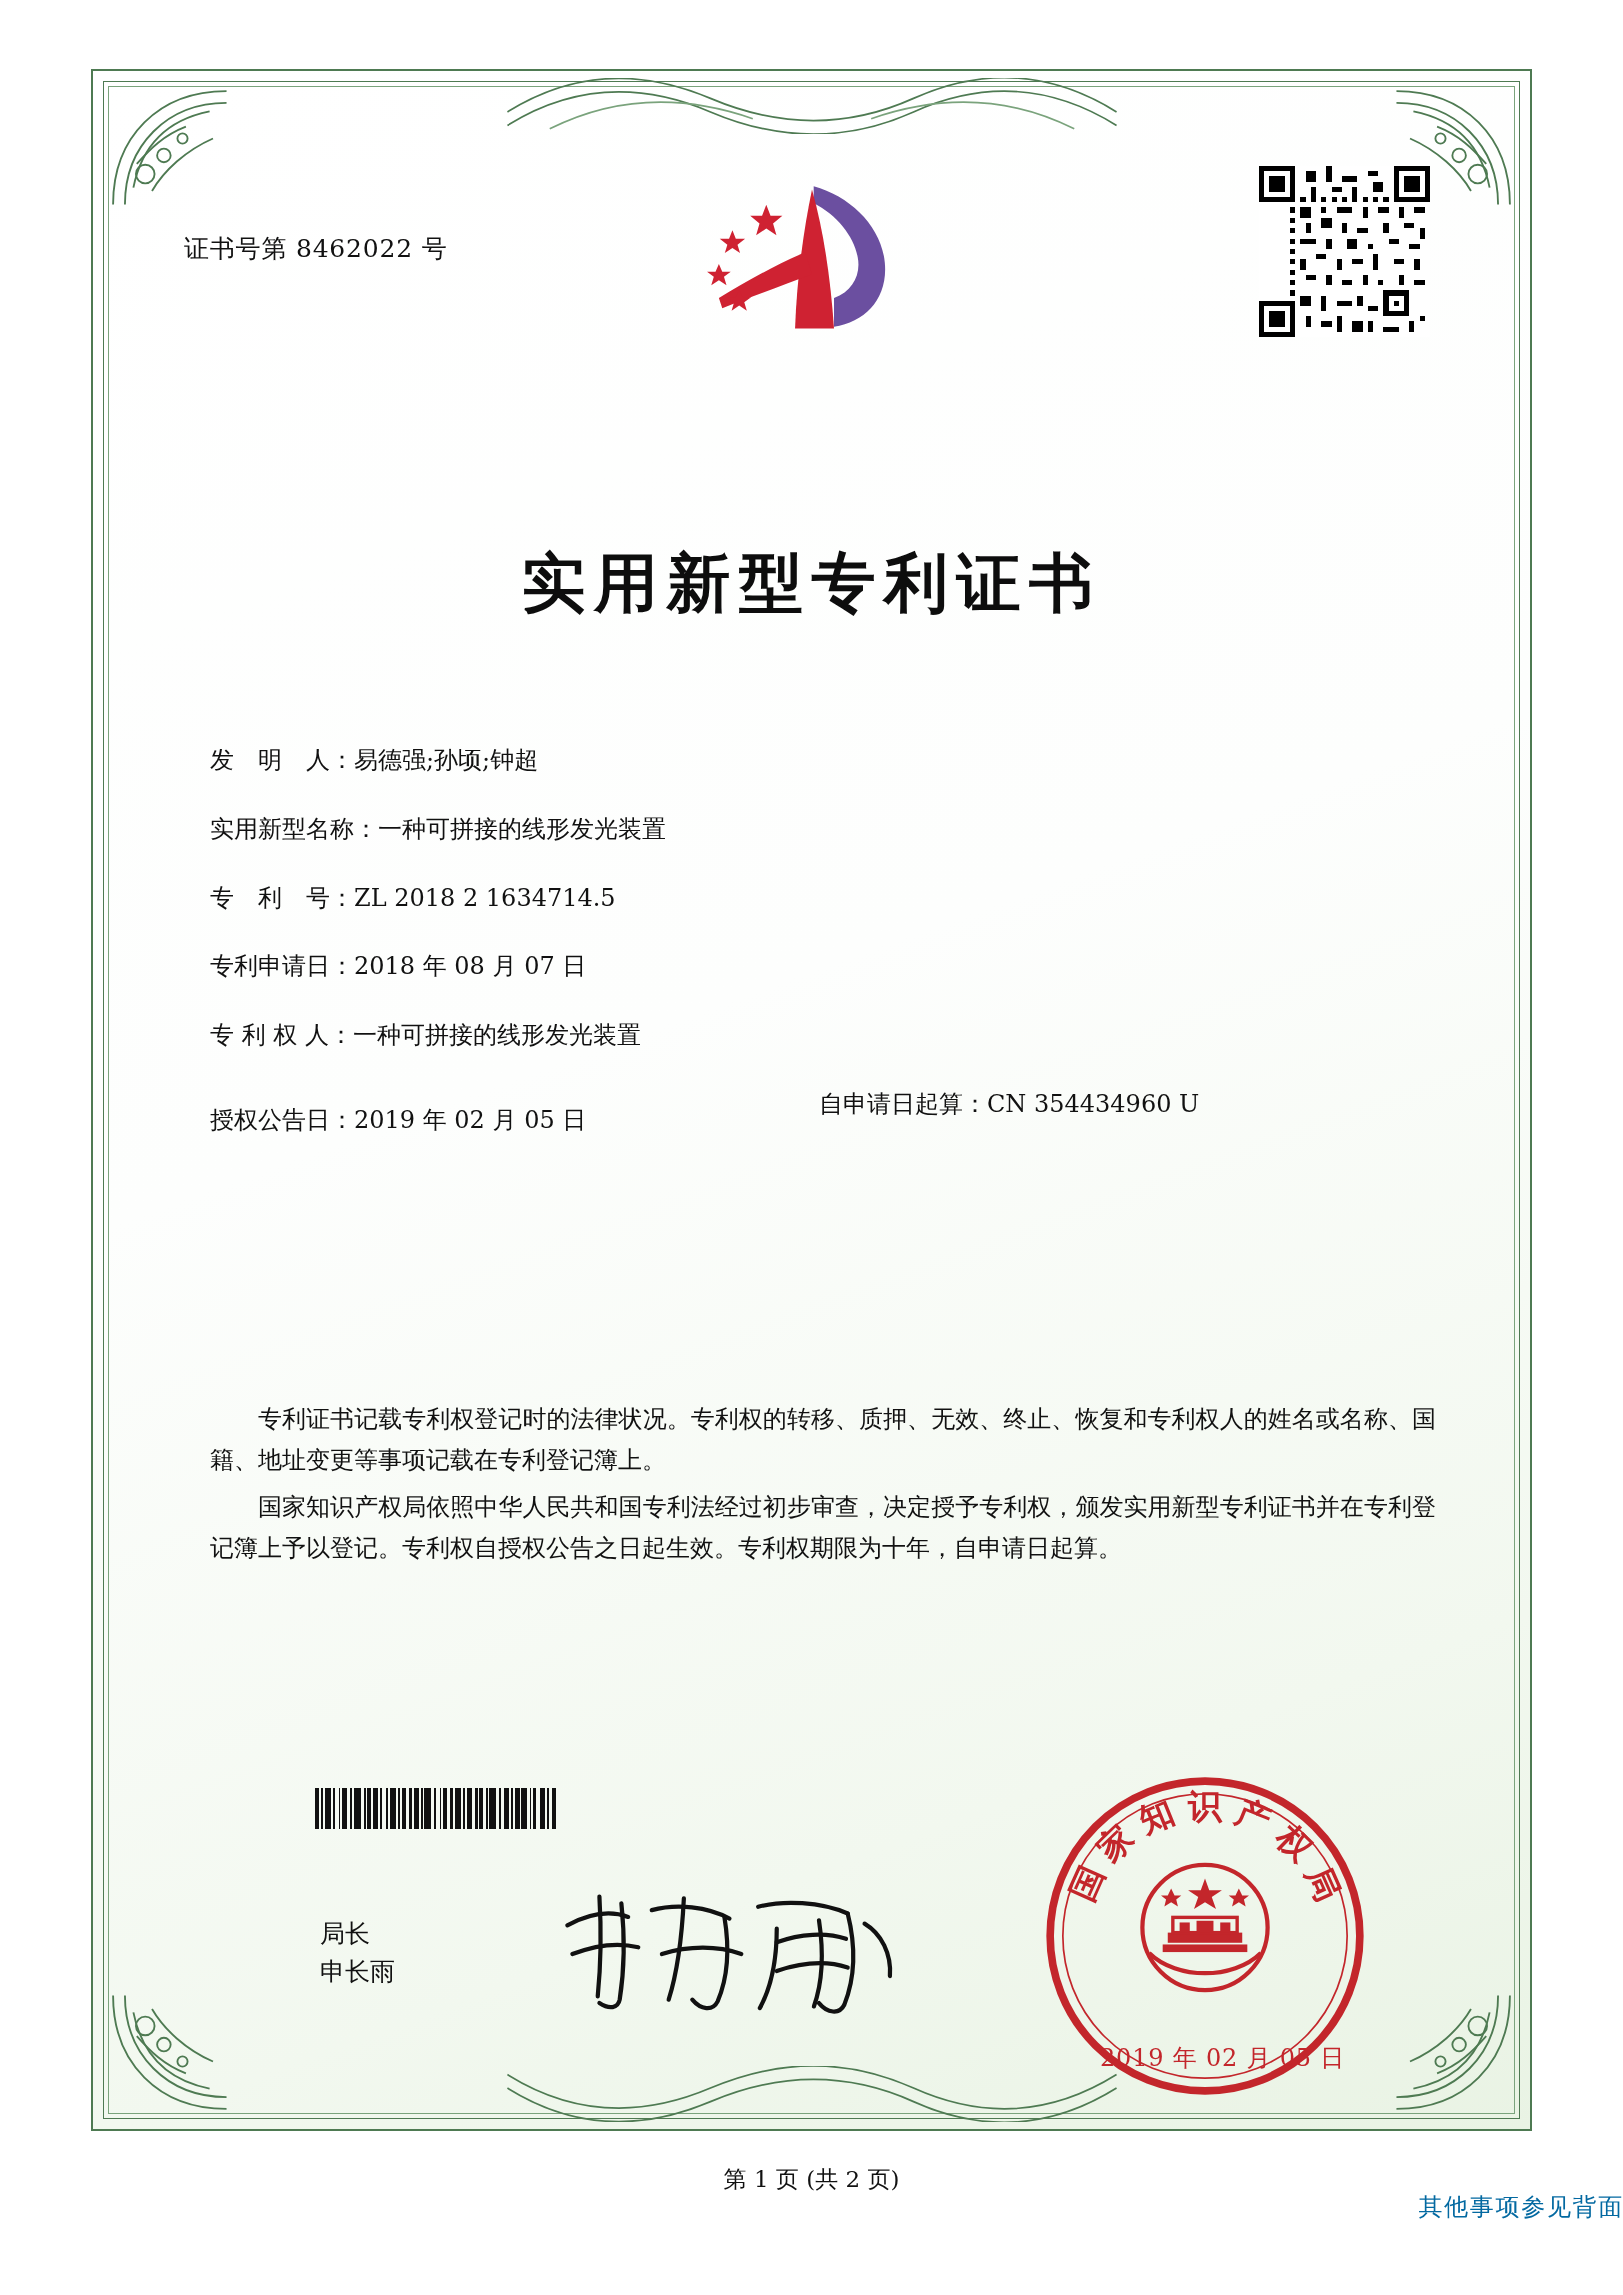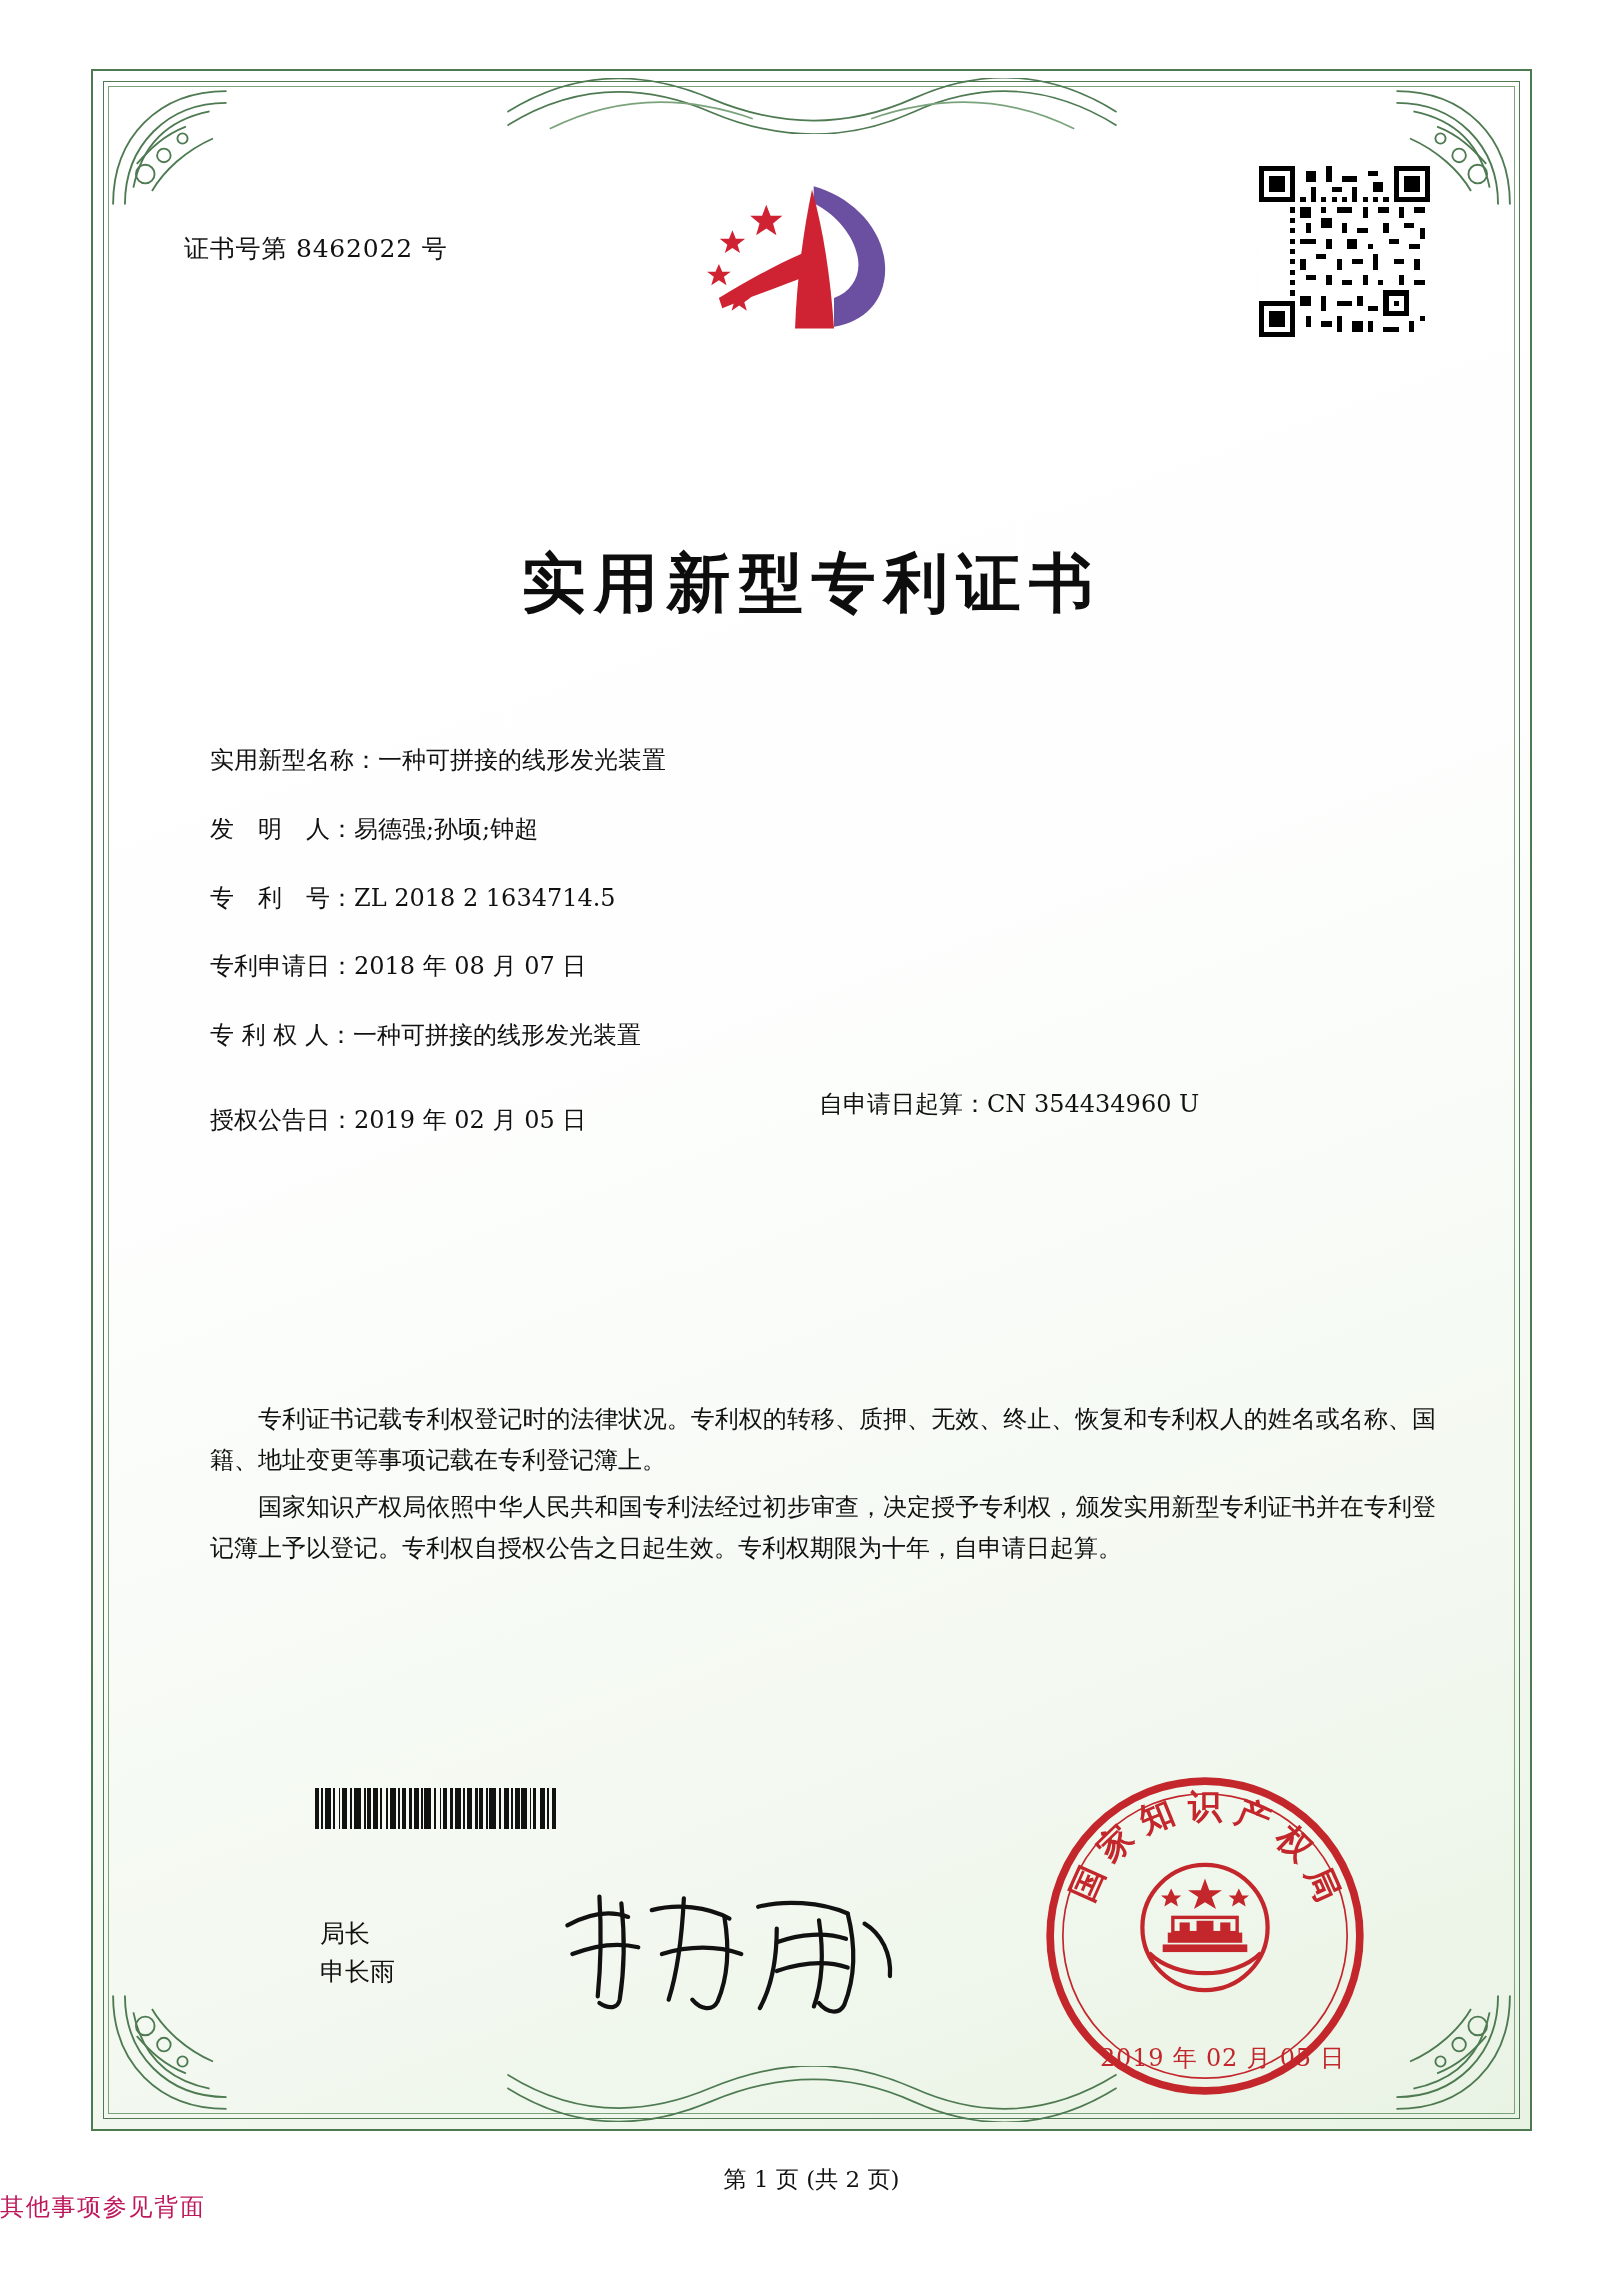--- a/index.html
+++ b/index.html
@@ -225,23 +225,23 @@
     text-align: center;
     font-size: 23px;
     color: #111;
     font-family: "DejaVu Serif", "Liberation Serif", serif;
   }
 
   .footnote {
     position: absolute;
     left: 0; right: 0;
     top: 2191px;
-    text-align: left;
+    text-align: right;
     font-size: 24px;
-    color: #be185d;
+    color: #0369a1;
     letter-spacing: 1.7px;
     font-family: "DejaVu Serif", "Liberation Serif", serif;
   }
 </style>
 </head>
 <body>
 
 <div class="page">
 
   <div class="cert">
@@ -451,27 +451,27 @@
               <rect x="31" y="29" width="1" height="1"></rect>
           </g>
         </svg>
       </div>
 
       <div class="title">实用新型专利证书</div>
 
       <div class="fields">
 
         <div class="row">
+          <span class="lbl">发　明　人：</span>
+          <span class="val">易德强;孙顷;钟超</span>
+        </div>
+
+        <div class="row">
           <span class="lbl">实用新型名称：</span>
           <span class="val">一种可拼接的线形发光装置</span>
-        </div>
-
-        <div class="row">
-          <span class="lbl">发　明　人：</span>
-          <span class="val">易德强;孙顷;钟超</span>
         </div>
 
         <div class="row">
           <span class="lbl">专　利　号：</span>
           <span class="val">ZL 2018 2 1634714.5</span>
         </div>
 
         <div class="row">
           <span class="lbl">专利申请日：</span>
           <span class="val">2018 年 08 月 07 日</span>

